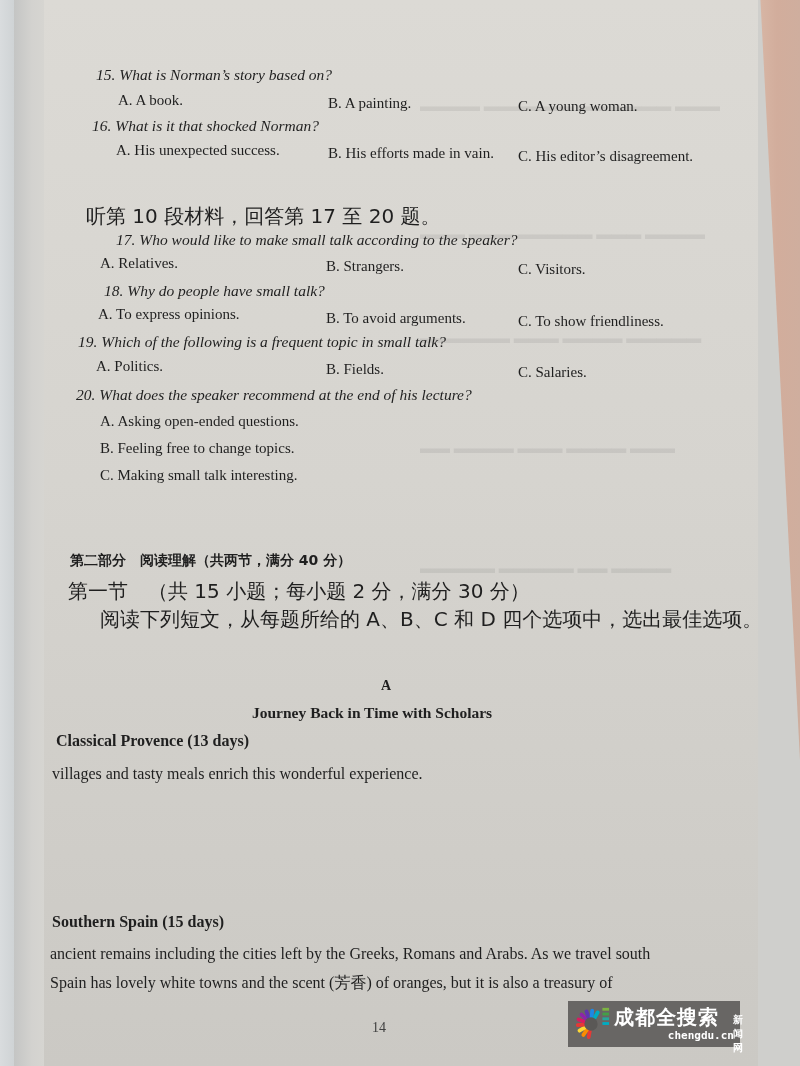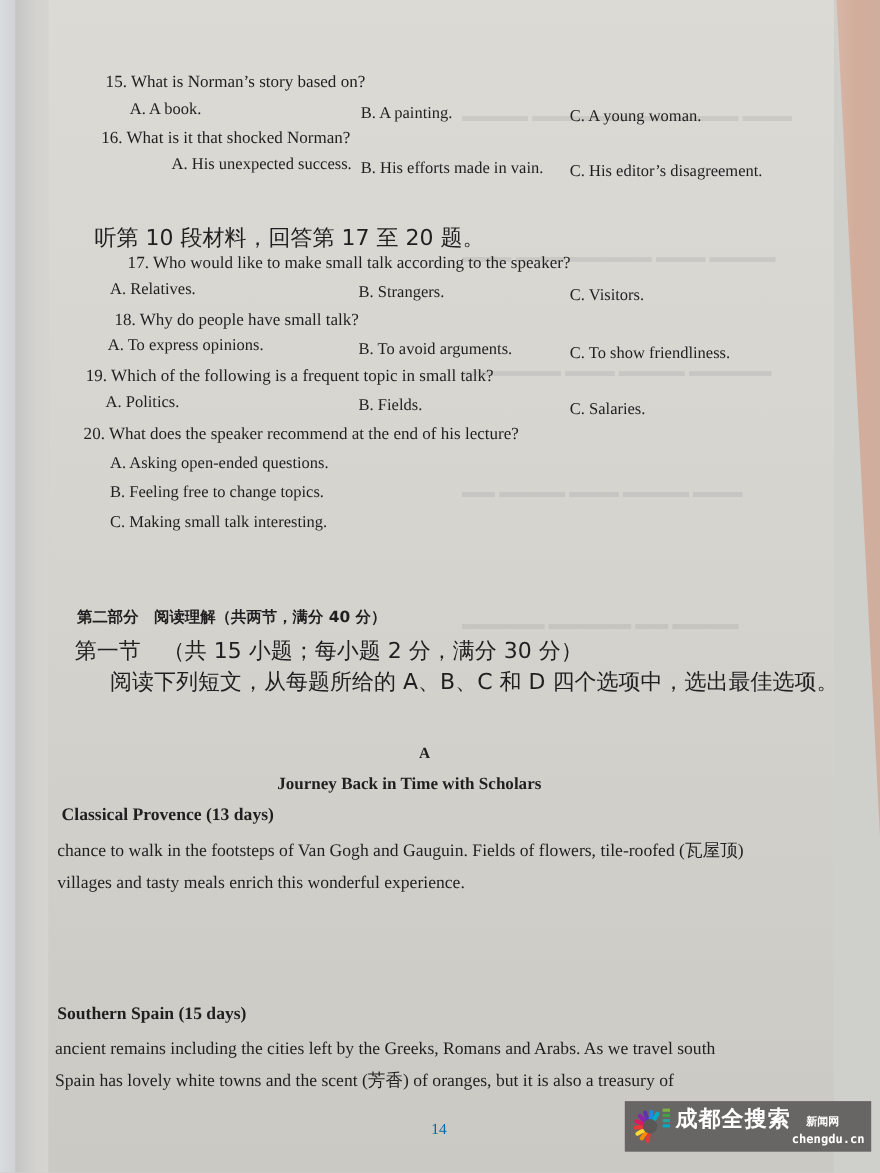--- a/index.html
+++ b/index.html
@@ -24,30 +24,30 @@
   .wood {
     position: absolute; right: 0; top: 0; width: 46px; height: 760px;
     background: linear-gradient(90deg, #d9b9a8 0%, #d2ad9c 50%, #cfae9e 100%);
     clip-path: polygon(14% 0, 100% 0, 100% 100%, 100% 100%);
   }
   .bleed {
     position: absolute; color: rgba(60,60,60,0.09); font-size: 15px;
     transform: scaleX(-1); white-space: nowrap; pointer-events: none;
   }
   .t { position: absolute; white-space: nowrap; font-size: 15.5px; }
-  .q { font-size: 15.5px; }
+  .q { font-size: 15.5px; font-style: italic; }
   .opt { font-size: 15px; }
   .cn { font-family: "DejaVu Sans", sans-serif; font-size: 20px; }
   .cnb { font-family: "DejaVu Sans", sans-serif; font-size: 14px; font-weight: bold; }
   .bold { font-weight: bold; }
   .para { position: absolute; left: 52px; width: 662px; font-size: 16px; line-height: 28.5px; }
   .justify { text-align: justify; text-align-last: left; }
-  .pagenum { position: absolute; left: 372px; top: 1020px; font-size: 14px; color: #0369a1; margin-left: 20px; }
+  .pagenum { position: absolute; left: 372px; top: 1020px; font-size: 14px; color: #404040; }
   .wm {
-    position: absolute; left: 568px; top: 1001px; width: 224px; height: 46px;
+    position: absolute; left: 568px; top: 1001px; width: 172px; height: 46px;
     background: rgba(90,88,86,0.88);
   }
   .wm-logo { position: absolute; left: 4px; top: 4px; width: 38px; height: 38px; }
   .wm-title { position: absolute; left: 46px; top: 3px; color: #fff; font-family: "DejaVu Sans", sans-serif; font-weight: bold; font-size: 20px; letter-spacing: 1px; }
   .wm-sub { position: absolute; left: 165px; top: 12px; color: #fff; font-family: "DejaVu Sans", sans-serif; font-size: 10px; font-weight: bold; }
   .wm-url { position: absolute; right: 6px; top: 28px; color: #fff; font-family: "DejaVu Sans Mono", monospace; font-size: 11px; font-weight: bold; }
 </style>
 </head>
 <body>
 
@@ -67,21 +67,21 @@
   <span>What is Norman’s story based on?</span>
 </div>
 <div class="t opt" style="left:118px;top:92px;">A. A book.</div>
 <div class="t opt" style="left:328px;top:95px;">B. A painting.</div>
 <div class="t opt" style="left:518px;top:98px;">C. A young woman.</div>
 
 <div class="t q" style="left:92px;top:117px;">
   <span>16.</span>
   <span>What is it that shocked Norman?</span>
 </div>
-<div class="t opt" style="left:116px;top:142px;margin-left:40px;">A. His unexpected success.</div>
+<div class="t opt" style="left:116px;top:142px;">A. His unexpected success.</div>
 <div class="t opt" style="left:328px;top:145px;">B. His efforts made in vain.</div>
 <div class="t opt" style="left:518px;top:148px;">C. His editor’s disagreement.</div>
 
 <div class="t cn" style="left:86px;top:203px;">听第 10 段材料，回答第 17 至 20 题。</div>
 
 <div class="t q" style="left:84px;top:231px;margin-left:32px;">
   <span>17.</span>
   <span>Who would like to make small talk according to the speaker?</span>
 </div>
 <div class="t opt" style="left:100px;top:255px;">A. Relatives.</div>
@@ -114,21 +114,20 @@
 
 <div class="t cnb" style="left:70px;top:552px;">第二部分　阅读理解（共两节，满分 40 分）</div>
 <div class="t cn" style="left:68px;top:578px;">第一节　（共 15 小题；每小题 2 分，满分 30 分）</div>
 <div class="t cn" style="left:100px;top:606px;">阅读下列短文，从每题所给的 A、B、C 和 D 四个选项中，选出最佳选项。</div>
 
 <div class="t bold" style="left:381px;top:678px;font-size:14px;">A</div>
 <div class="t bold" style="left:252px;top:704px;font-size:15.5px;">Journey Back in Time with Scholars</div>
 
 <div class="t bold" style="left:56px;top:732px;font-size:16px;">Classical Provence (13 days)</div>
 <div class="para" style="top:760px;">
-  <div class="justify">chance to walk in the footsteps of Van Gogh and Gauguin. Fields of flowers, tile-roofed (瓦屋顶)</div>
   <div>villages and tasty meals enrich this wonderful experience.</div>
 </div>
 
 <div class="t bold" style="left:52px;top:913px;font-size:16px;">Southern Spain (15 days)</div>
 <div class="para" style="top:940px;left:50px;width:664px;">
   <div class="justify">ancient remains including the cities left by the Greeks, Romans and Arabs. As we travel south</div>
   <div class="justify">Spain has lovely white towns and the scent (芳香) of oranges, but it is also a treasury of</div>
 </div>
 
 <div class="pagenum">14</div>

